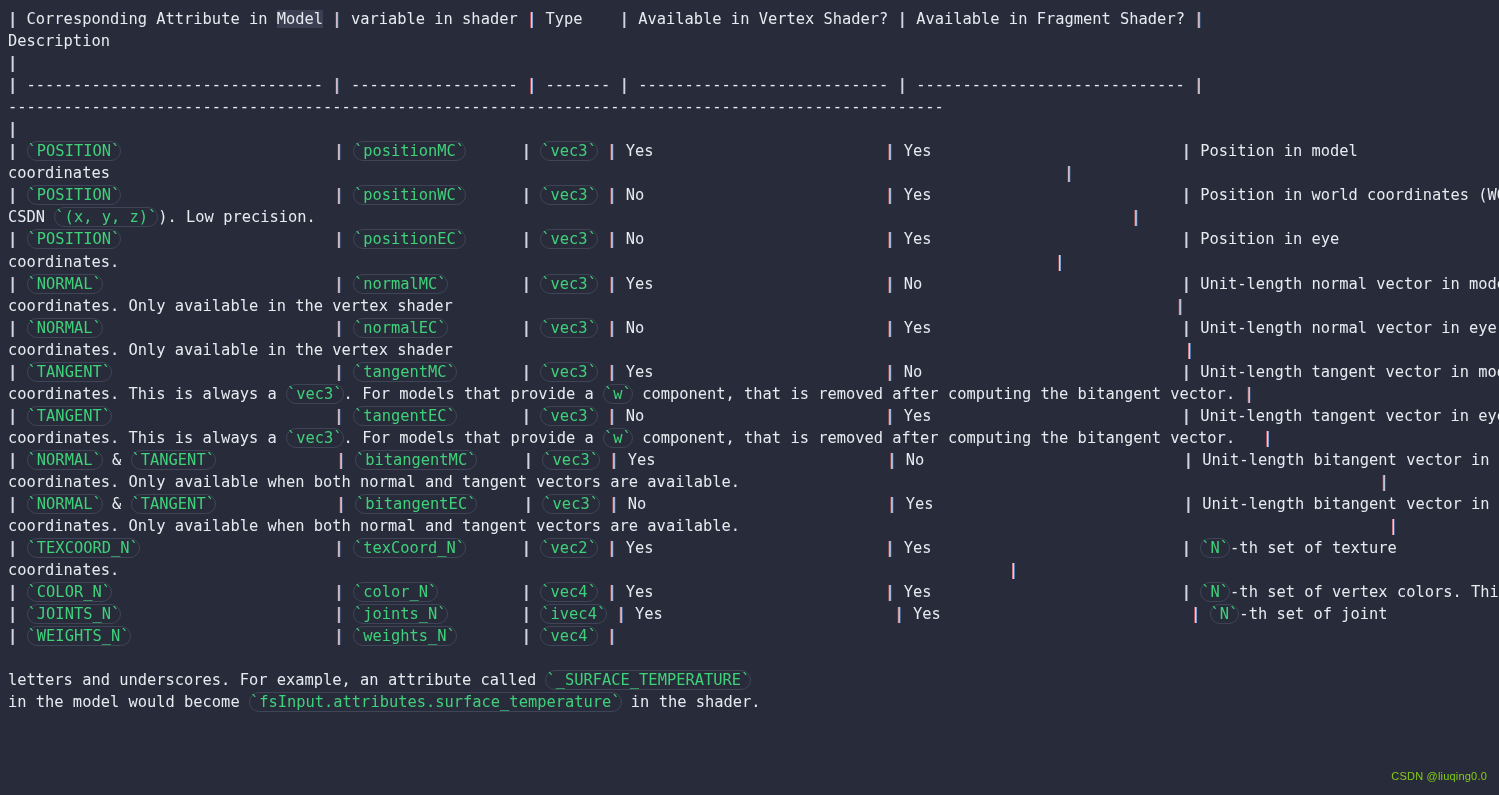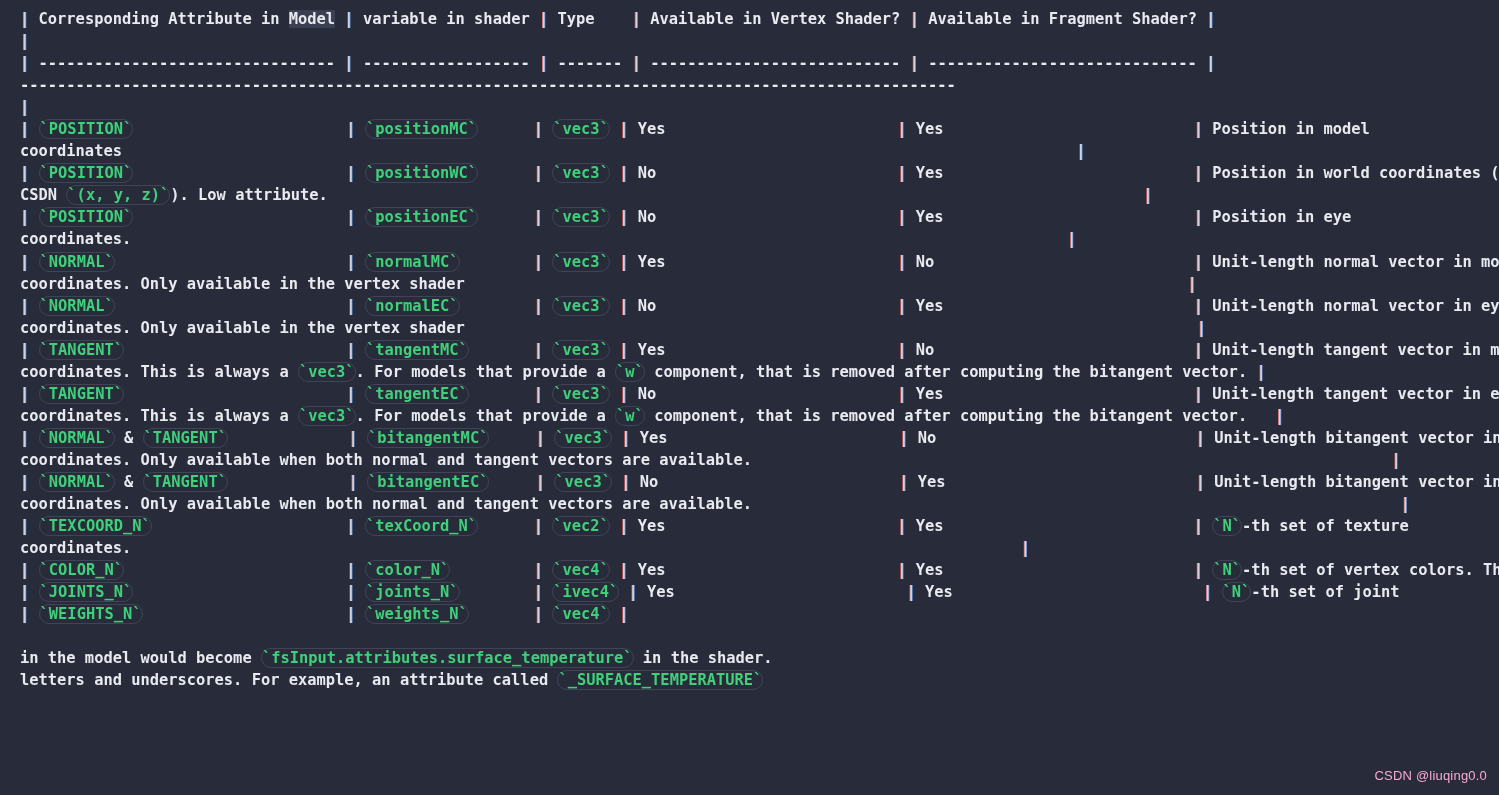--- a/index.html
+++ b/index.html
@@ -21,23 +21,22 @@
     color: #e8eaf0;
     font-size: 15.4px;
     line-height: 22.05px;
     letter-spacing: 0px;
     padding: 8px 0 0 0;
     box-sizing: border-box;
   }
   .line {
     white-space: pre;
     height: 22.05px;
-    padding-left: 20px;
+    padding-left: 8px;
     box-sizing: border-box;
-    font-weight: bold;
   }
   
   .pb {
     color: #cfd4e0;
     text-shadow: -0.7px 0 0 rgba(214, 92, 92, 0.95), 0.7px 0 0 rgba(90, 150, 225, 0.9);
   }
   
   .code {
     color: #3fd07a;
     border: 1px solid #3f4457;
@@ -48,57 +47,58 @@
     box-decoration-break: clone;
     -webkit-box-decoration-break: clone;
   }
   .txt { color: #e8eaf0; }
   .hl  { color: #e8eaf0; background: #3a3f52; }
   .watermark {
     position: absolute;
     right: 12px;
     bottom: 8px;
     font-family: "Liberation Sans", sans-serif;
-    font-size: 13px;
-    color: #f9a8d4;
+    font-size: 11px;
+    color: #84cc16;
     letter-spacing: 0.2px;
   }
   .blank { height: 22.05px; }
 </style>
 </head>
 <body>
 
 <div id="page">
   <div id="lines">
       <div class="line"><span class="pb">|</span><span class="txt"> Corresponding Attribute in </span><span class="hl">Model</span><span class="txt"> </span><span class="pb">|</span><span class="txt"> variable in shader </span><span class="pb">|</span><span class="txt"> Type    </span><span class="pb">|</span><span class="txt"> Available in Vertex Shader? </span><span class="pb">|</span><span class="txt"> Available in Fragment Shader? </span><span class="pb">|</span></div>
+      <div class="line"><span class="txt">Description</span></div>
       <div class="line"><span class="pb">|</span></div>
       <div class="line"><span class="pb">|</span><span class="txt"> -------------------------------- </span><span class="pb">|</span><span class="txt"> ------------------ </span><span class="pb">|</span><span class="txt"> ------- </span><span class="pb">|</span><span class="txt"> --------------------------- </span><span class="pb">|</span><span class="txt"> ----------------------------- </span><span class="pb">|</span></div>
       <div class="line"><span class="txt">-----------------------------------------------------------------------------------------------------</span></div>
       <div class="line"><span class="pb">|</span></div>
       <div class="line"><span class="pb">|</span><span class="txt"> </span><span class="code">`POSITION`</span><span class="txt">                       </span><span class="pb">|</span><span class="txt"> </span><span class="code">`positionMC`</span><span class="txt">      </span><span class="pb">|</span><span class="txt"> </span><span class="code">`vec3`</span><span class="txt"> </span><span class="pb">|</span><span class="txt"> Yes                         </span><span class="pb">|</span><span class="txt"> Yes                           </span><span class="pb">|</span><span class="txt"> Position in model</span></div>
       <div class="line"><span class="txt">coordinates</span><span class="txt">                                                                                                       </span><span class="pb">|</span></div>
       <div class="line"><span class="pb">|</span><span class="txt"> </span><span class="code">`POSITION`</span><span class="txt">                       </span><span class="pb">|</span><span class="txt"> </span><span class="code">`positionWC`</span><span class="txt">      </span><span class="pb">|</span><span class="txt"> </span><span class="code">`vec3`</span><span class="txt"> </span><span class="pb">|</span><span class="txt"> No                          </span><span class="pb">|</span><span class="txt"> Yes                           </span><span class="pb">|</span><span class="txt"> Position in world coordinates (WGS84</span></div>
-      <div class="line"><span class="txt">CSDN </span><span class="code">`(x, y, z)`</span><span class="txt">). Low attribute.</span><span class="txt">                                                                                        </span><span class="pb">|</span></div>
+      <div class="line"><span class="txt">CSDN </span><span class="code">`(x, y, z)`</span><span class="txt">). Low precision.</span><span class="txt">                                                                                        </span><span class="pb">|</span></div>
       <div class="line"><span class="pb">|</span><span class="txt"> </span><span class="code">`POSITION`</span><span class="txt">                       </span><span class="pb">|</span><span class="txt"> </span><span class="code">`positionEC`</span><span class="txt">      </span><span class="pb">|</span><span class="txt"> </span><span class="code">`vec3`</span><span class="txt"> </span><span class="pb">|</span><span class="txt"> No                          </span><span class="pb">|</span><span class="txt"> Yes                           </span><span class="pb">|</span><span class="txt"> Position in eye</span></div>
       <div class="line"><span class="txt">coordinates.</span><span class="txt">                                                                                                     </span><span class="pb">|</span></div>
       <div class="line"><span class="pb">|</span><span class="txt"> </span><span class="code">`NORMAL`</span><span class="txt">                         </span><span class="pb">|</span><span class="txt"> </span><span class="code">`normalMC`</span><span class="txt">        </span><span class="pb">|</span><span class="txt"> </span><span class="code">`vec3`</span><span class="txt"> </span><span class="pb">|</span><span class="txt"> Yes                         </span><span class="pb">|</span><span class="txt"> No                            </span><span class="pb">|</span><span class="txt"> Unit-length normal vector in model</span></div>
       <div class="line"><span class="txt">coordinates. Only available in the vertex shader</span><span class="txt">                                                                              </span><span class="pb">|</span></div>
       <div class="line"><span class="pb">|</span><span class="txt"> </span><span class="code">`NORMAL`</span><span class="txt">                         </span><span class="pb">|</span><span class="txt"> </span><span class="code">`normalEC`</span><span class="txt">        </span><span class="pb">|</span><span class="txt"> </span><span class="code">`vec3`</span><span class="txt"> </span><span class="pb">|</span><span class="txt"> No                          </span><span class="pb">|</span><span class="txt"> Yes                           </span><span class="pb">|</span><span class="txt"> Unit-length normal vector in eye</span></div>
       <div class="line"><span class="txt">coordinates. Only available in the vertex shader</span><span class="txt">                                                                               </span><span class="pb">|</span></div>
       <div class="line"><span class="pb">|</span><span class="txt"> </span><span class="code">`TANGENT`</span><span class="txt">                        </span><span class="pb">|</span><span class="txt"> </span><span class="code">`tangentMC`</span><span class="txt">       </span><span class="pb">|</span><span class="txt"> </span><span class="code">`vec3`</span><span class="txt"> </span><span class="pb">|</span><span class="txt"> Yes                         </span><span class="pb">|</span><span class="txt"> No                            </span><span class="pb">|</span><span class="txt"> Unit-length tangent vector in model</span></div>
       <div class="line"><span class="txt">coordinates. This is always a </span><span class="code">`vec3`</span><span class="txt">. For models that provide a </span><span class="code">`w`</span><span class="txt"> component, that is removed after computing the bitangent vector. </span><span class="pb">|</span></div>
       <div class="line"><span class="pb">|</span><span class="txt"> </span><span class="code">`TANGENT`</span><span class="txt">                        </span><span class="pb">|</span><span class="txt"> </span><span class="code">`tangentEC`</span><span class="txt">       </span><span class="pb">|</span><span class="txt"> </span><span class="code">`vec3`</span><span class="txt"> </span><span class="pb">|</span><span class="txt"> No                          </span><span class="pb">|</span><span class="txt"> Yes                           </span><span class="pb">|</span><span class="txt"> Unit-length tangent vector in eye</span></div>
       <div class="line"><span class="txt">coordinates. This is always a </span><span class="code">`vec3`</span><span class="txt">. For models that provide a </span><span class="code">`w`</span><span class="txt"> component, that is removed after computing the bitangent vector.   </span><span class="pb">|</span></div>
       <div class="line"><span class="pb">|</span><span class="txt"> </span><span class="code">`NORMAL`</span><span class="txt"> &amp; </span><span class="code">`TANGENT`</span><span class="txt">             </span><span class="pb">|</span><span class="txt"> </span><span class="code">`bitangentMC`</span><span class="txt">     </span><span class="pb">|</span><span class="txt"> </span><span class="code">`vec3`</span><span class="txt"> </span><span class="pb">|</span><span class="txt"> Yes                         </span><span class="pb">|</span><span class="txt"> No                            </span><span class="pb">|</span><span class="txt"> Unit-length bitangent vector in model</span></div>
       <div class="line"><span class="txt">coordinates. Only available when both normal and tangent vectors are available.</span><span class="txt">                                                                     </span><span class="pb">|</span></div>
       <div class="line"><span class="pb">|</span><span class="txt"> </span><span class="code">`NORMAL`</span><span class="txt"> &amp; </span><span class="code">`TANGENT`</span><span class="txt">             </span><span class="pb">|</span><span class="txt"> </span><span class="code">`bitangentEC`</span><span class="txt">     </span><span class="pb">|</span><span class="txt"> </span><span class="code">`vec3`</span><span class="txt"> </span><span class="pb">|</span><span class="txt"> No                          </span><span class="pb">|</span><span class="txt"> Yes                           </span><span class="pb">|</span><span class="txt"> Unit-length bitangent vector in eye</span></div>
       <div class="line"><span class="txt">coordinates. Only available when both normal and tangent vectors are available.</span><span class="txt">                                                                      </span><span class="pb">|</span></div>
       <div class="line"><span class="pb">|</span><span class="txt"> </span><span class="code">`TEXCOORD_N`</span><span class="txt">                     </span><span class="pb">|</span><span class="txt"> </span><span class="code">`texCoord_N`</span><span class="txt">      </span><span class="pb">|</span><span class="txt"> </span><span class="code">`vec2`</span><span class="txt"> </span><span class="pb">|</span><span class="txt"> Yes                         </span><span class="pb">|</span><span class="txt"> Yes                           </span><span class="pb">|</span><span class="txt"> </span><span class="code">`N`</span><span class="txt">-th set of texture</span></div>
       <div class="line"><span class="txt">coordinates.</span><span class="txt">                                                                                                </span><span class="pb">|</span></div>
       <div class="line"><span class="pb">|</span><span class="txt"> </span><span class="code">`COLOR_N`</span><span class="txt">                        </span><span class="pb">|</span><span class="txt"> </span><span class="code">`color_N`</span><span class="txt">         </span><span class="pb">|</span><span class="txt"> </span><span class="code">`vec4`</span><span class="txt"> </span><span class="pb">|</span><span class="txt"> Yes                         </span><span class="pb">|</span><span class="txt"> Yes                           </span><span class="pb">|</span><span class="txt"> </span><span class="code">`N`</span><span class="txt">-th set of vertex colors. This is</span></div>
       <div class="line"><span class="pb">|</span><span class="txt"> </span><span class="code">`JOINTS_N`</span><span class="txt">                       </span><span class="pb">|</span><span class="txt"> </span><span class="code">`joints_N`</span><span class="txt">        </span><span class="pb">|</span><span class="txt"> </span><span class="code">`ivec4`</span><span class="txt"> </span><span class="pb">|</span><span class="txt"> Yes                         </span><span class="pb">|</span><span class="txt"> Yes                           </span><span class="pb">|</span><span class="txt"> </span><span class="code">`N`</span><span class="txt">-th set of joint</span></div>
       <div class="line"><span class="pb">|</span><span class="txt"> </span><span class="code">`WEIGHTS_N`</span><span class="txt">                      </span><span class="pb">|</span><span class="txt"> </span><span class="code">`weights_N`</span><span class="txt">       </span><span class="pb">|</span><span class="txt"> </span><span class="code">`vec4`</span><span class="txt"> </span><span class="pb">|</span></div>
       <div class="line blank"> </div>
+      <div class="line"><span class="txt">letters and underscores. For example, an attribute called </span><span class="code">`_SURFACE_TEMPERATURE`</span></div>
       <div class="line"><span class="txt">in the model would become </span><span class="code">`fsInput.attributes.surface_temperature`</span><span class="txt"> in the shader.</span></div>
-      <div class="line"><span class="txt">letters and underscores. For example, an attribute called </span><span class="code">`_SURFACE_TEMPERATURE`</span></div>
     </div>
   <div class="watermark">CSDN @liuqing0.0</div>
 </div>
 
 </body></html>

